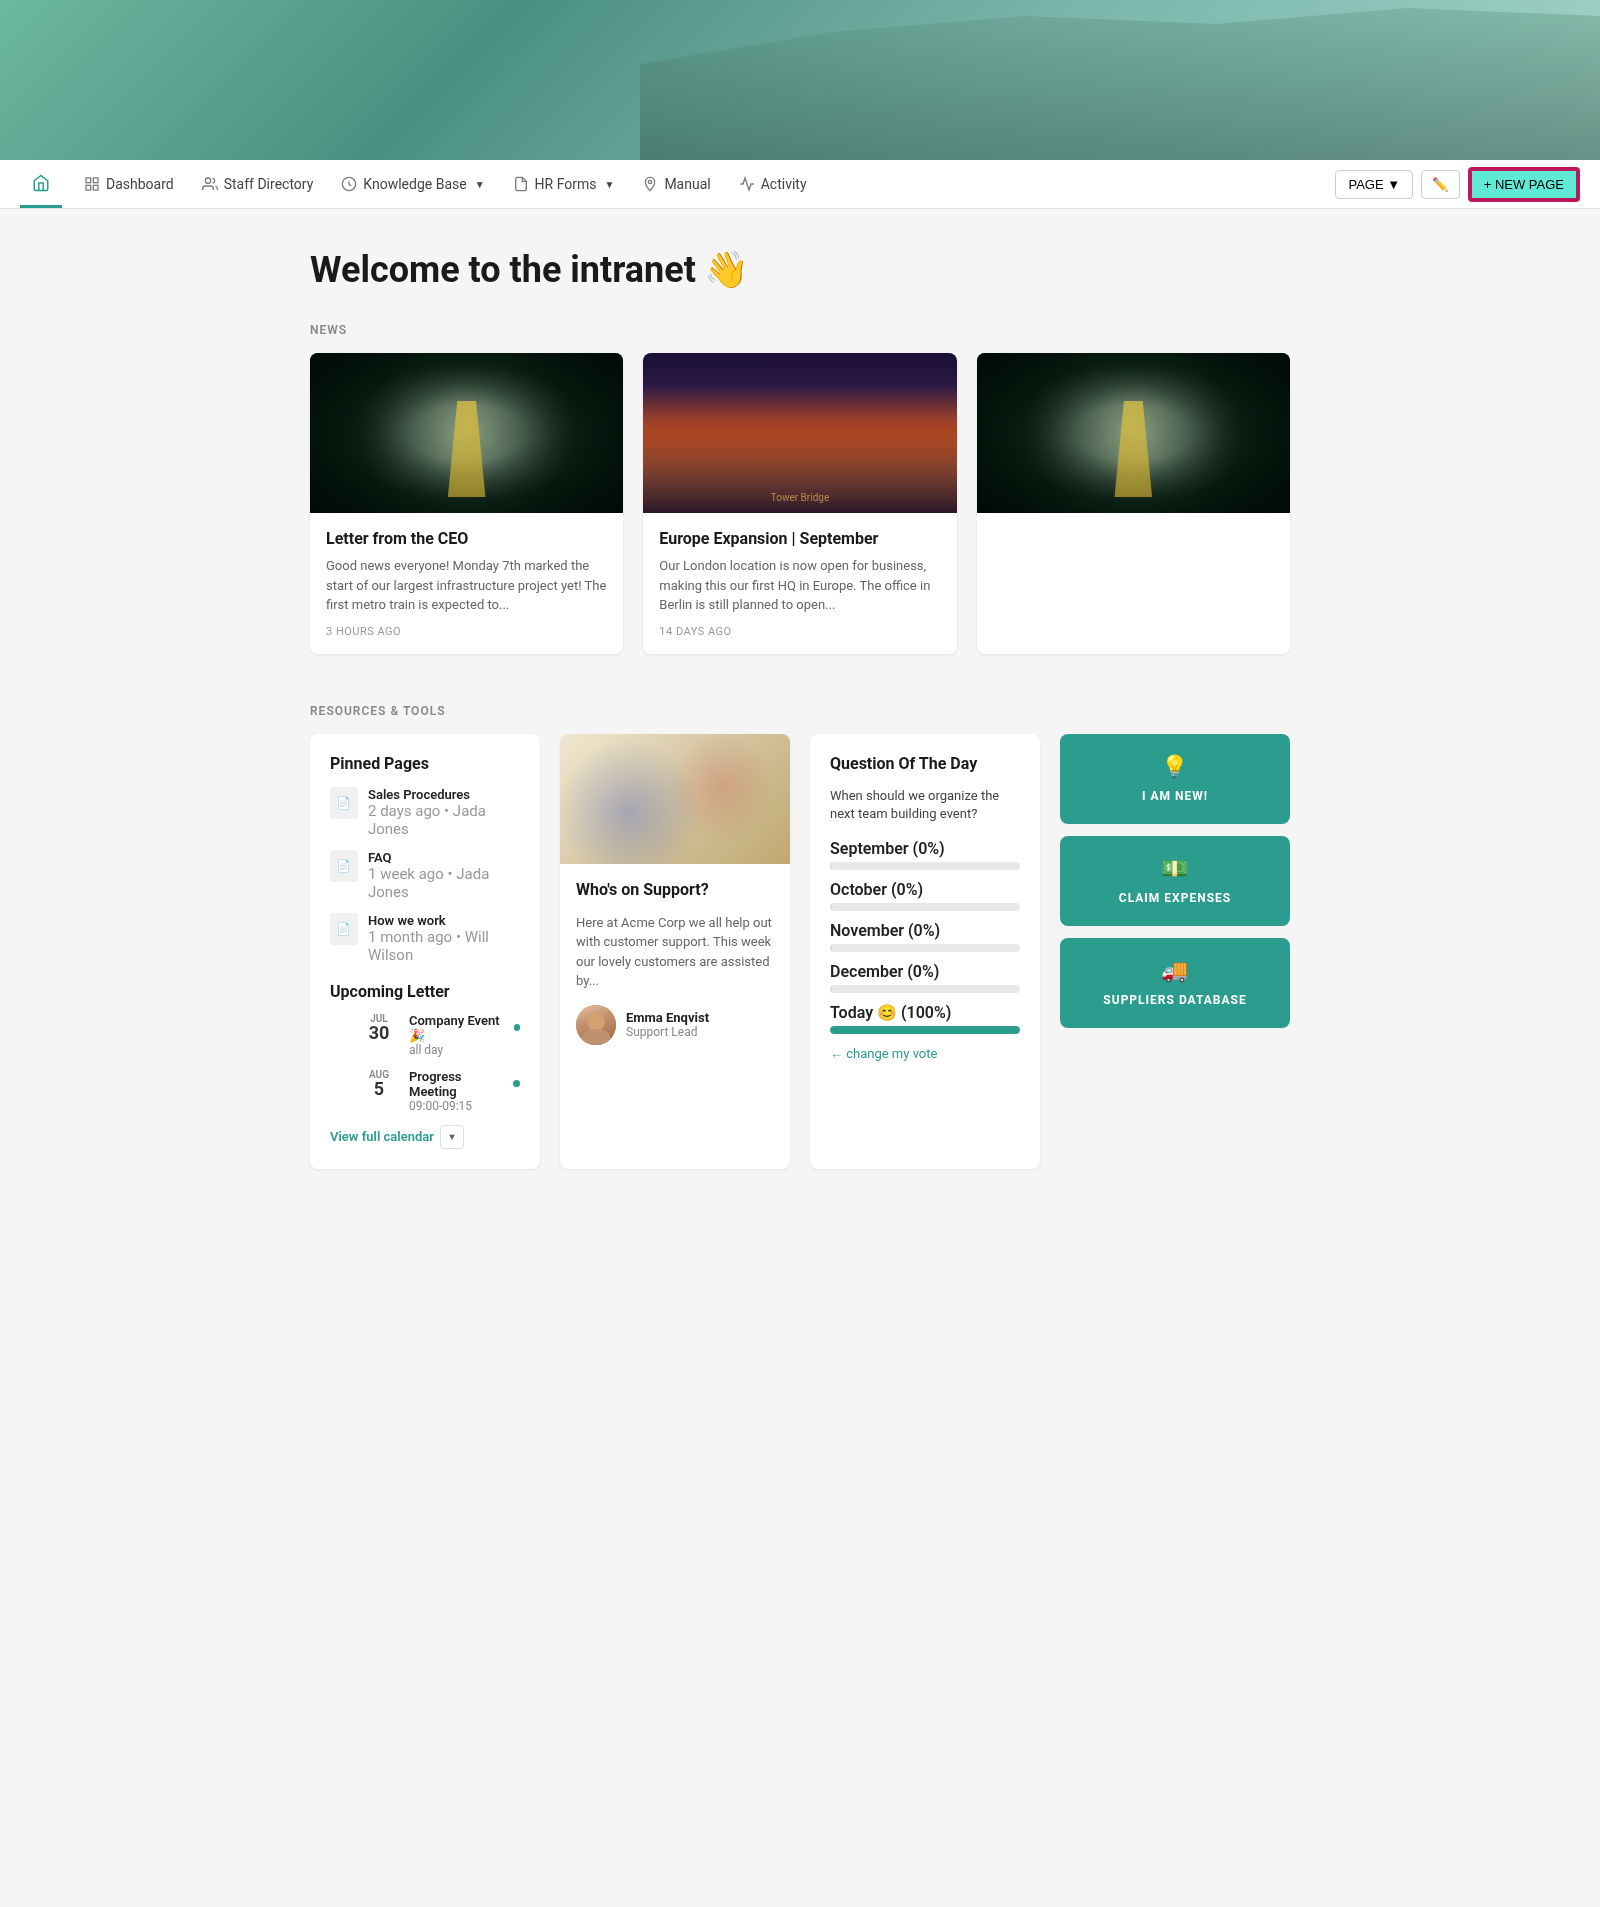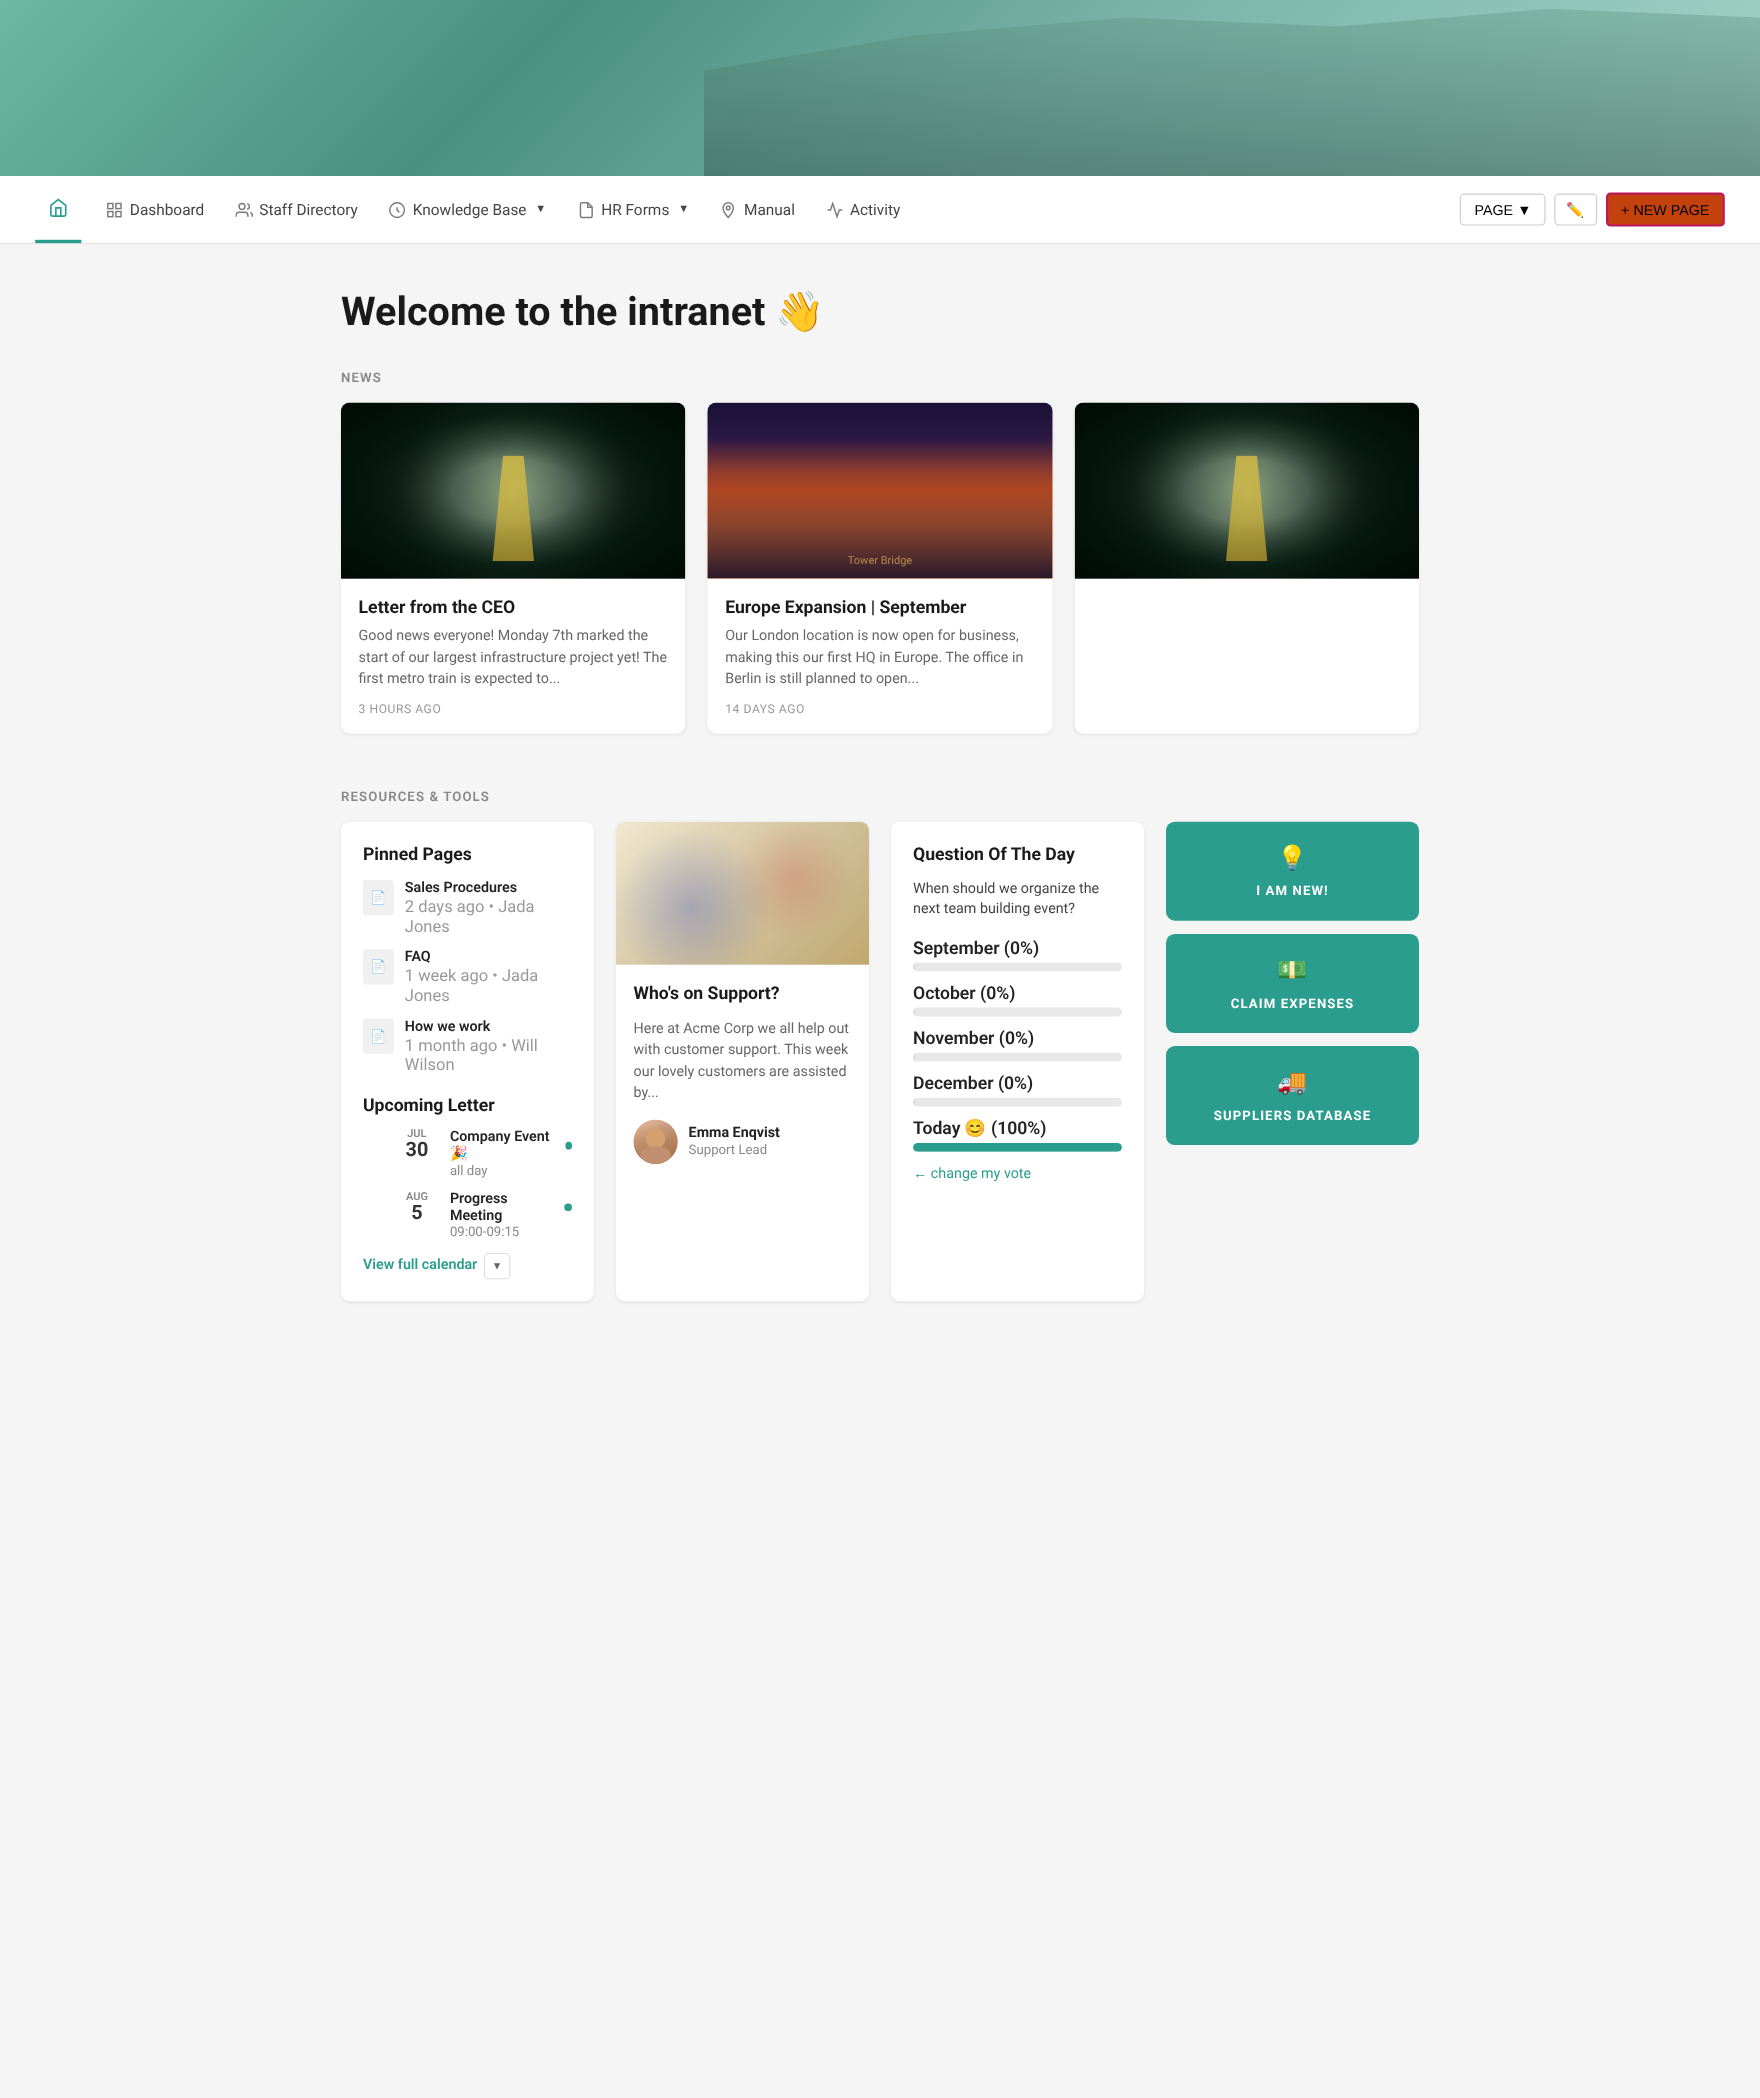--- a/index.html
+++ b/index.html
@@ -22,22 +22,22 @@
       background: linear-gradient(to bottom, rgba(100,160,140,0.4) 0%, rgba(60,100,90,0.6) 100%);
       clip-path: polygon(0 40%, 20% 20%, 40% 10%, 60% 15%, 80% 5%, 100% 10%, 100% 100%, 0 100%);
     }
 
     
     .navbar {
       background: white;
       border-bottom: 1px solid #e0e0e0;
       display: flex;
       align-items: center;
-      padding: 0 32px;
-      height: 62px;
+      padding: 0 20px;
+      height: 49px;
       position: sticky;
       top: 0;
       z-index: 100;
     }
     .nav-home {
       display: flex;
       align-items: center;
       padding: 0 12px;
       height: 100%;
       border-bottom: 3px solid #2a9d8f;
@@ -81,22 +81,22 @@
       gap: 4px;
     }
     .btn-edit {
       border: 1px solid #ccc;
       background: white;
       padding: 6px 10px;
       border-radius: 4px;
       cursor: pointer;
     }
     .btn-new-page {
-      background: #c2410c;
-      border: 2px solid #be185d;
+      background: #5eead4;
+      border: 4px solid #be185d;
       padding: 6px 12px;
       border-radius: 4px;
       font-size: 13px;
       cursor: pointer;
     }
 
     
     .main-content {
       max-width: 1020px;
       margin: 0 auto;

